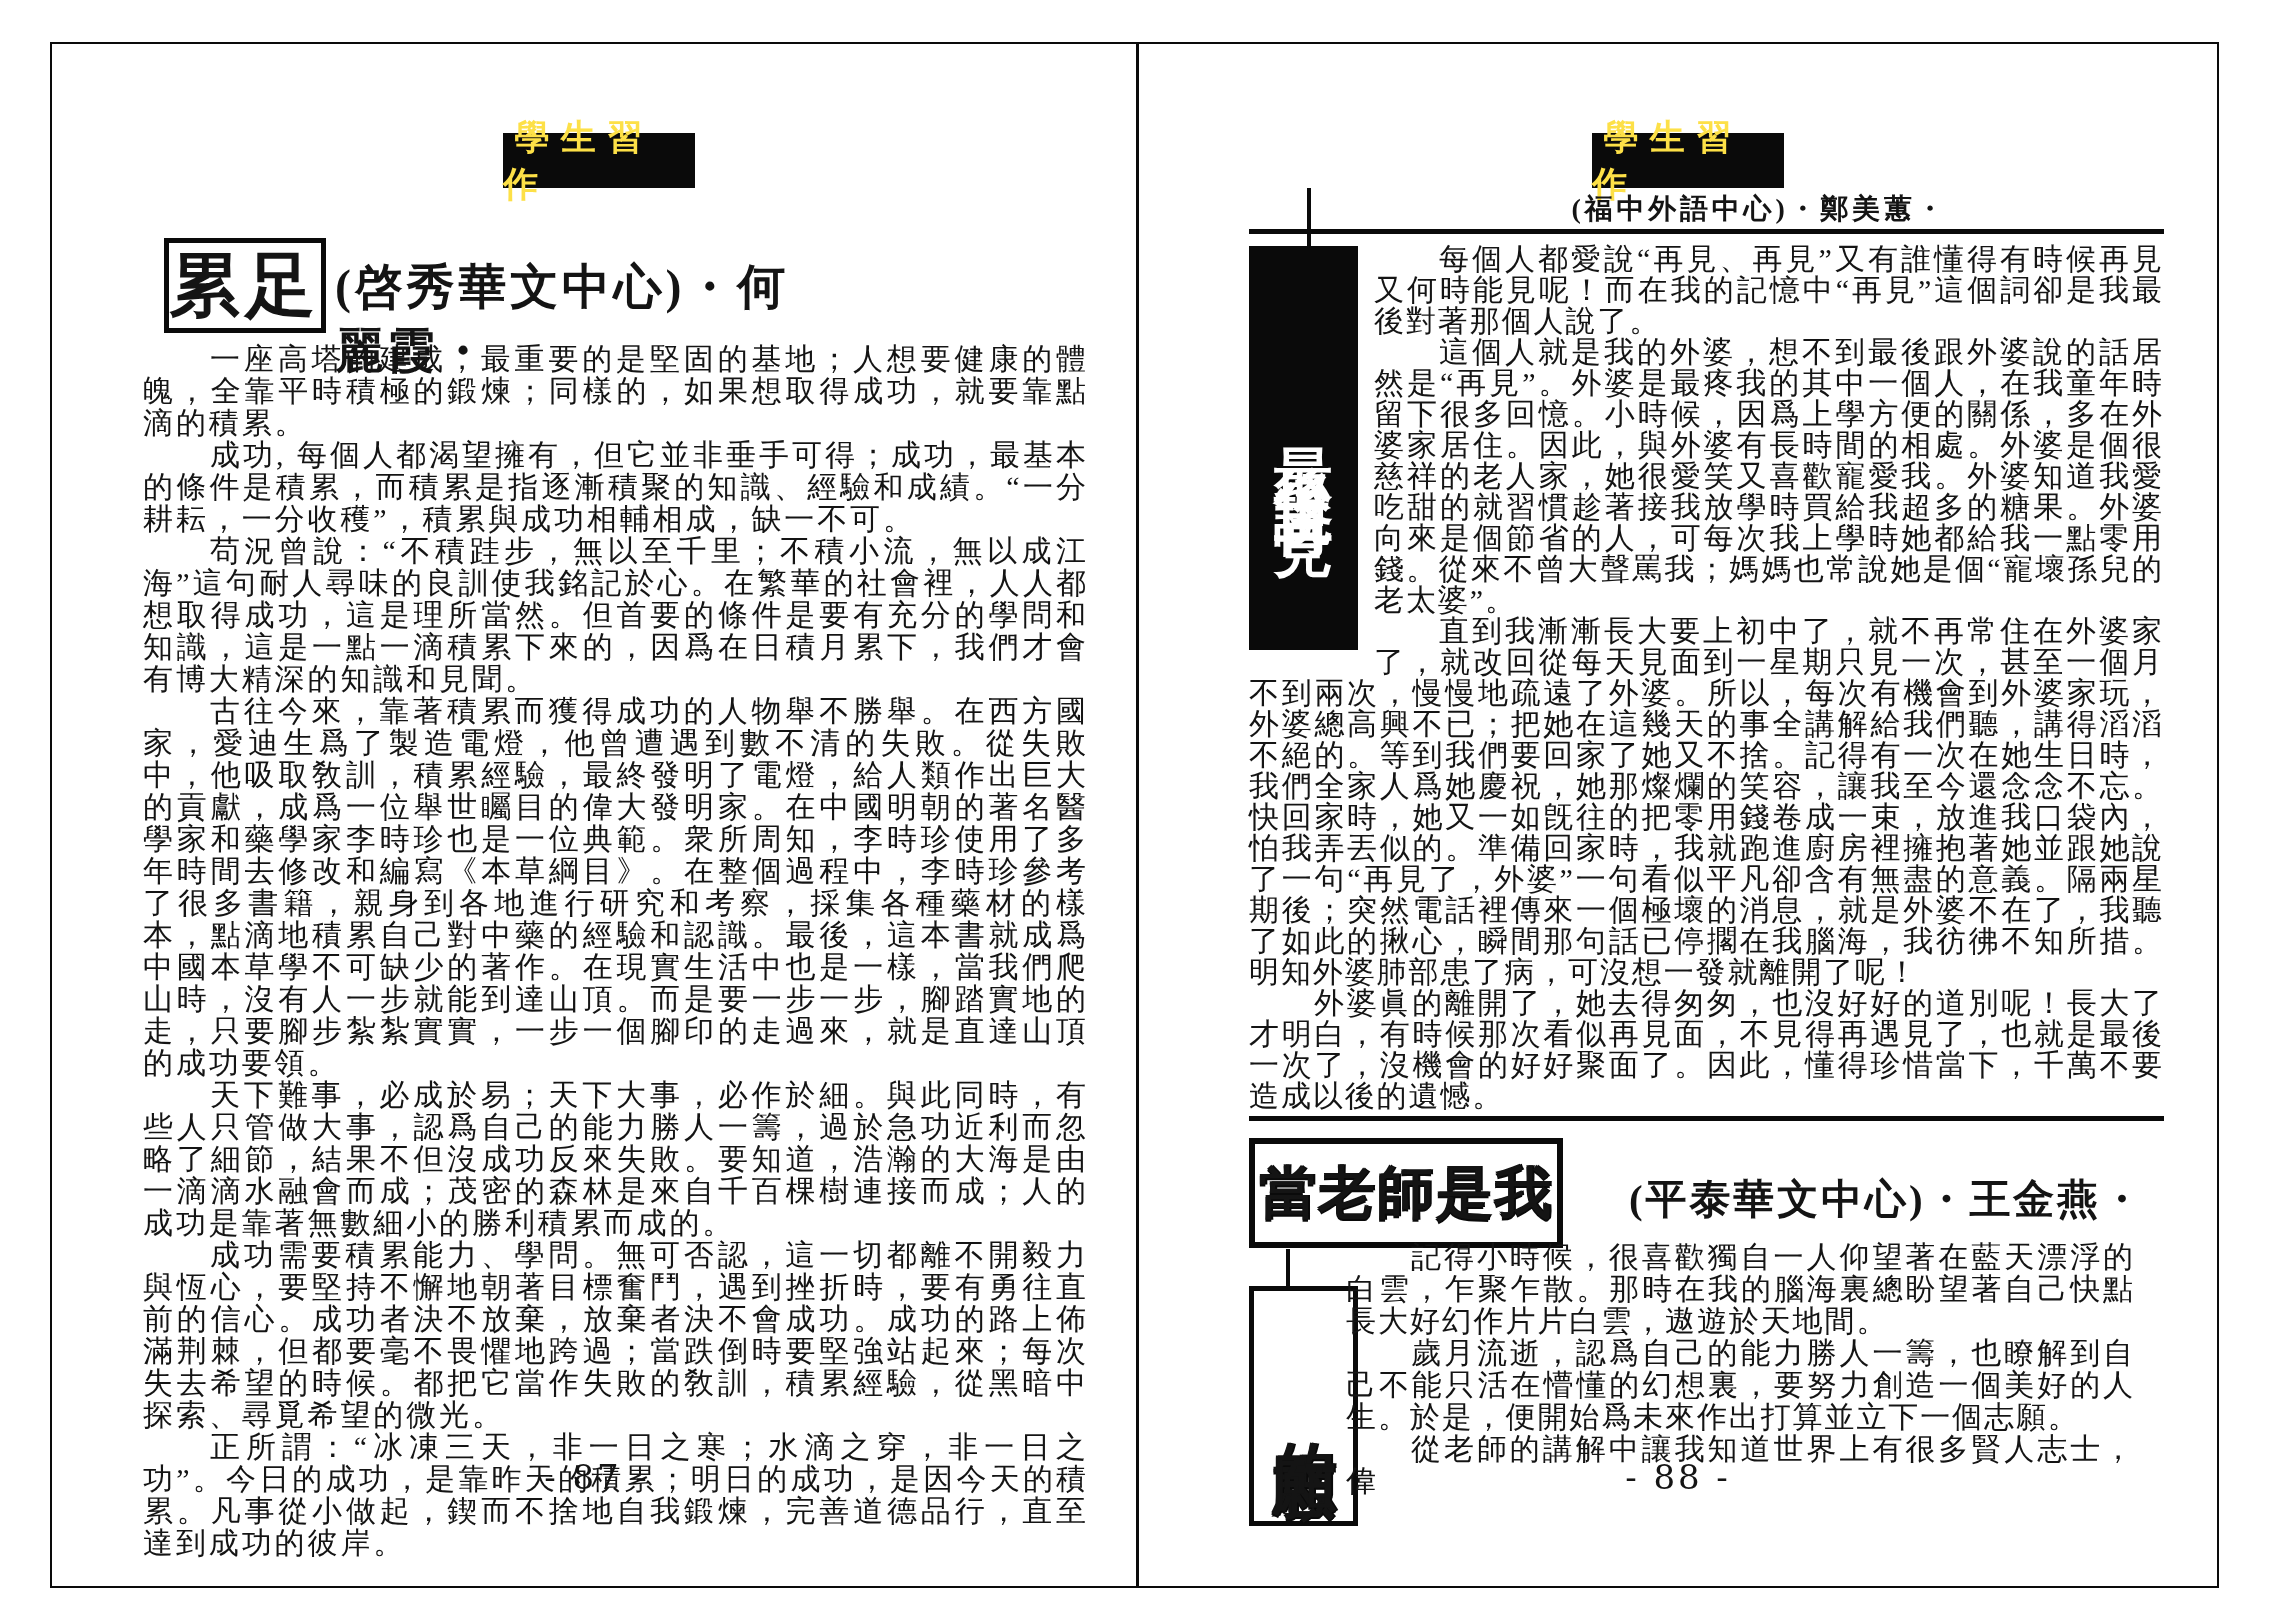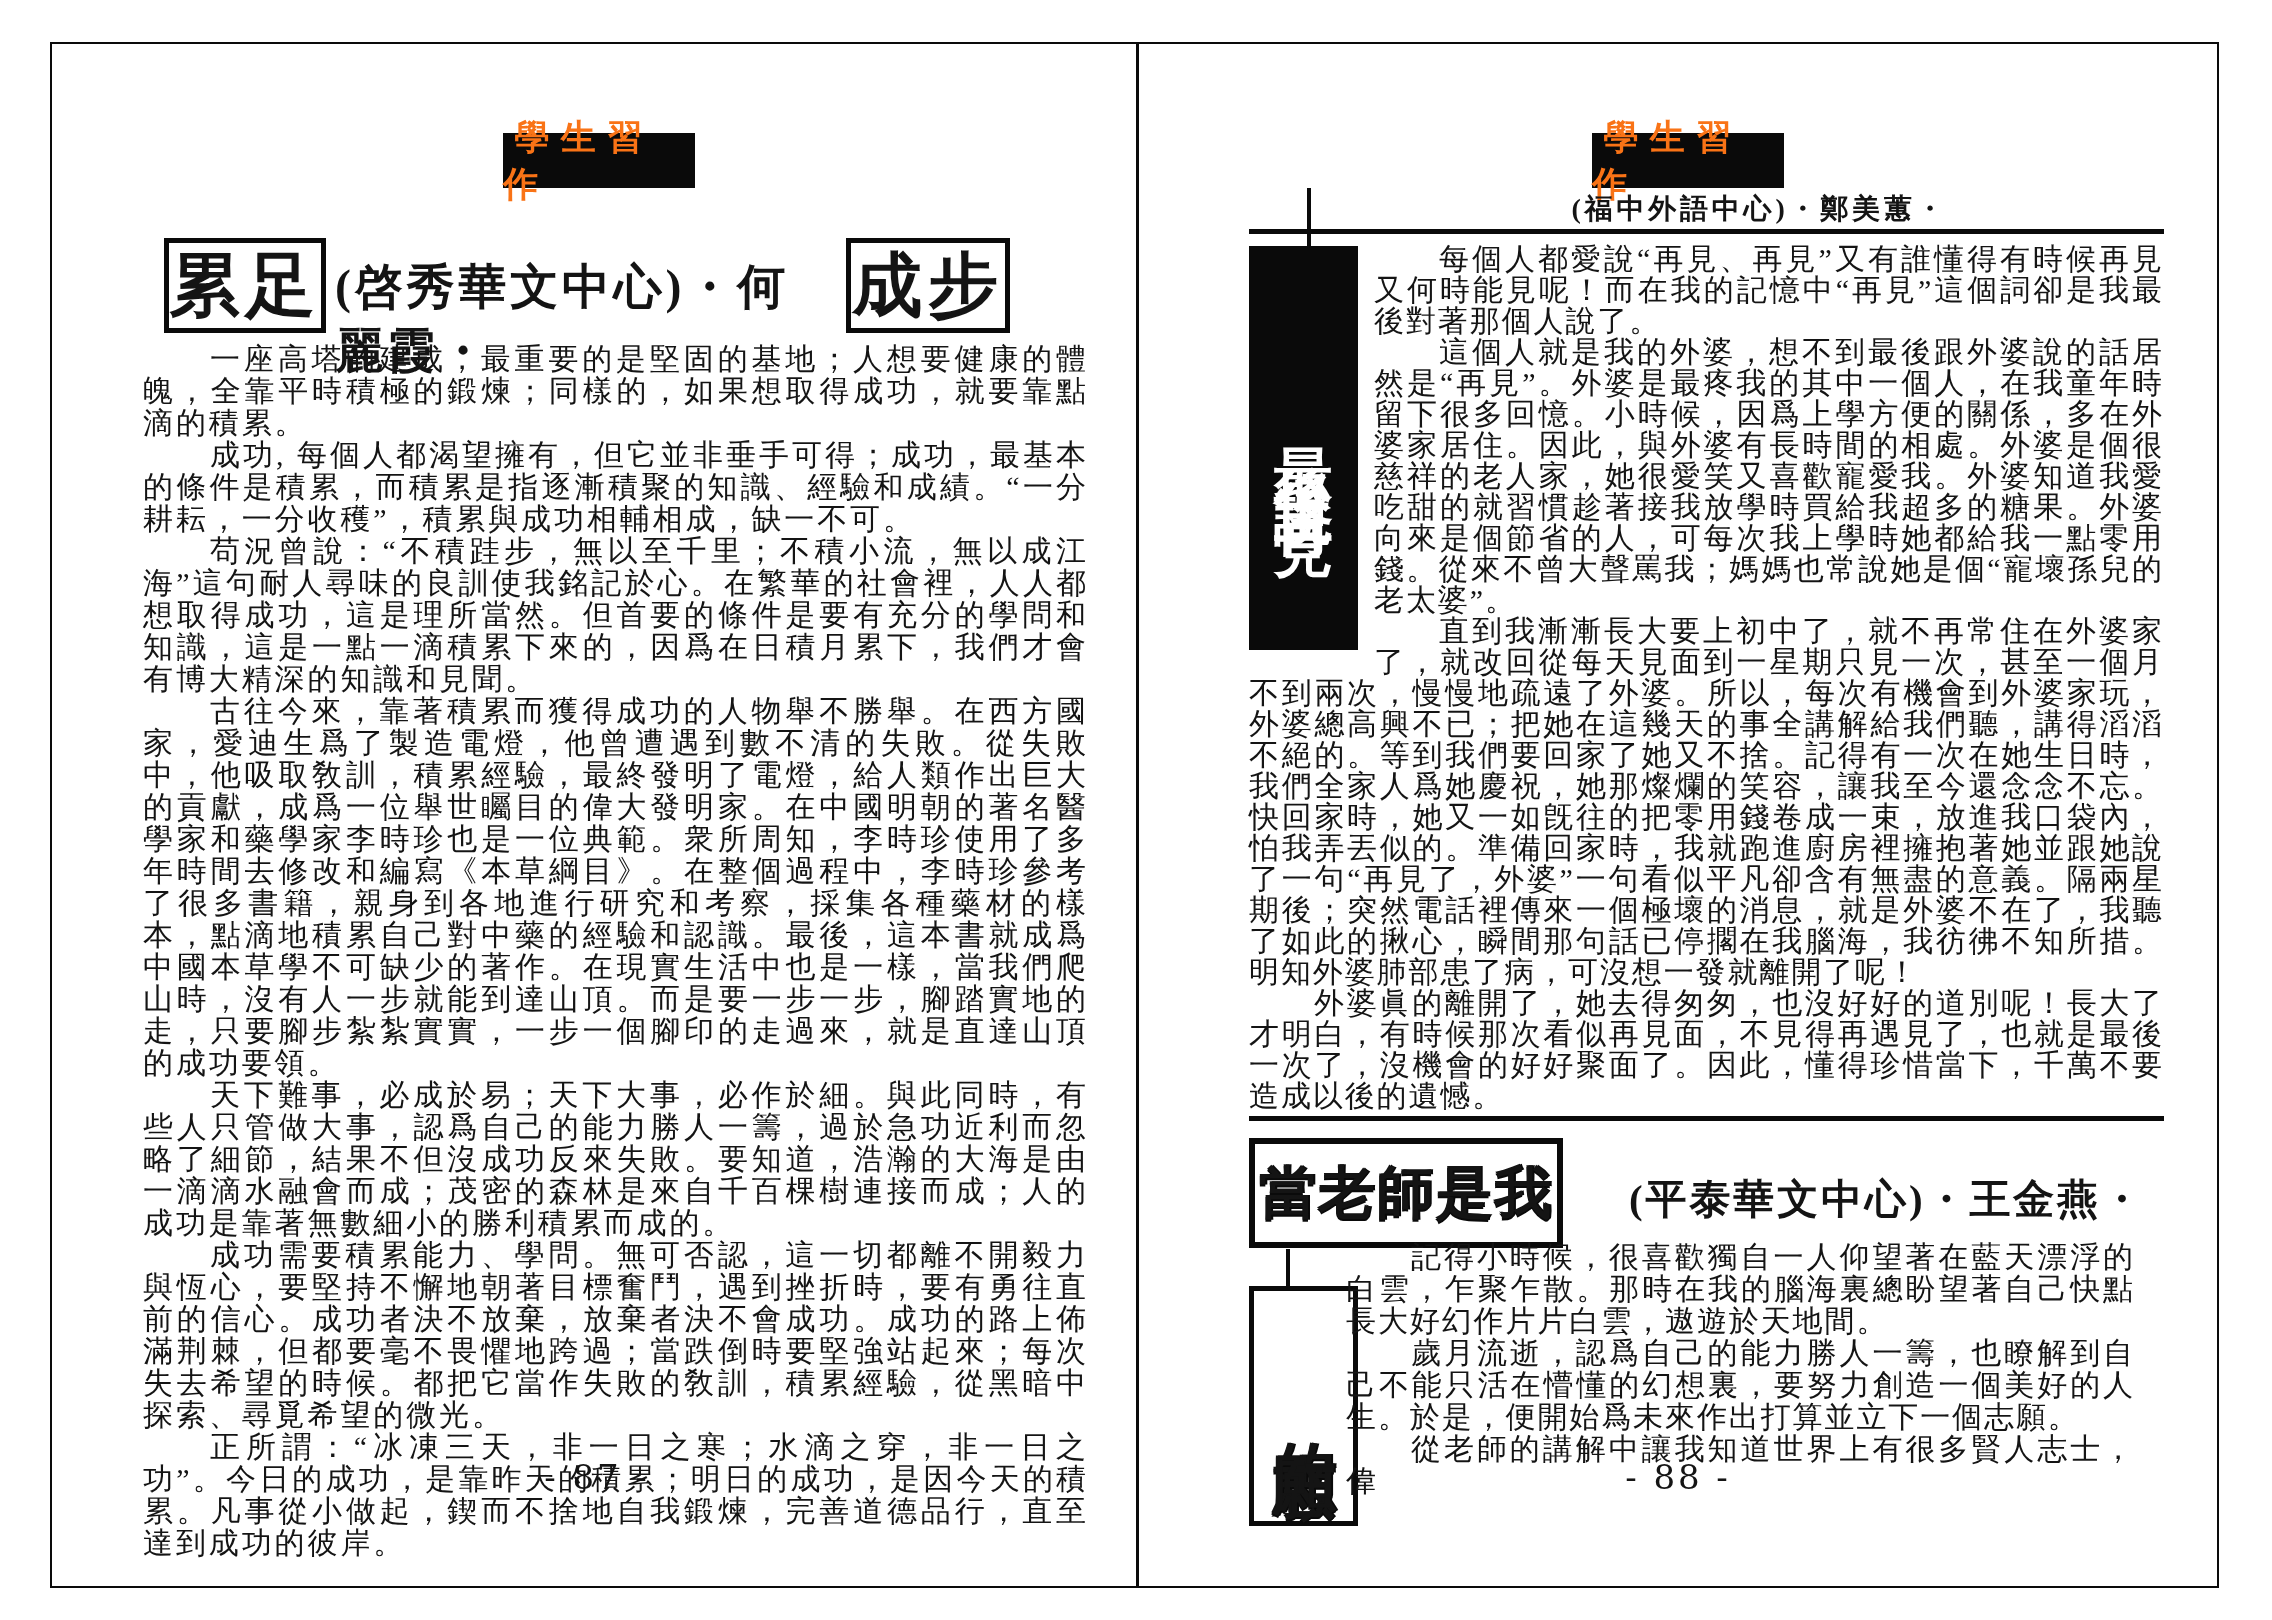--- a/index.html
+++ b/index.html
@@ -9,21 +9,21 @@
     overflow:hidden;
   }
   .frame{
     position:absolute;left:50px;top:42px;width:2169px;height:1546px;
     border:2.9px solid #0a0a0a;box-sizing:border-box;
   }
   .divider{
     position:absolute;left:1136px;top:42px;width:2.9px;height:1546px;background:#0a0a0a;
   }
   .header-box{
-    position:absolute;top:133px;width:192px;height:55px;background:#0a0a0a;color:#f97316;
+    position:absolute;top:133px;width:192px;height:55px;background:#0a0a0a;color:#fde047;
     display:flex;align-items:center;justify-content:center;
     font-size:35px;font-weight:bold;letter-spacing:11.4px;text-indent:11.4px;
   }
   .hb-left{left:503px;}
   .hb-right{left:1592px;}
 
   
   .title-box{
     position:absolute;top:238px;height:95px;border:5.7px solid #0a0a0a;box-sizing:border-box;
     display:flex;align-items:center;justify-content:center;
@@ -110,21 +110,20 @@
 
 <div class="stage">
 
   <div class="frame"></div>
   <div class="divider"></div>
 
   <div class="header-box hb-left">學生習作</div>
 
   <div class="title-box tb-left">累足</div>
   <div class="byline-left">(啓秀華文中心)・何麗霞・</div>
-  <div class="title-box tb-right">成步</div>
 
   <div class="body-left">
       <p>一座高塔的建成，最重要的是堅固的基地；人想要健康的體魄，全靠平時積極的鍛煉；同樣的，如果想取得成功，就要靠點滴的積累。</p>
       <p>成功, 每個人都渴望擁有，但它並非垂手可得；成功，最基本的條件是積累，而積累是指逐漸積聚的知識、經驗和成績。“一分耕耘，一分收穫”，積累與成功相輔相成，缺一不可。</p>
       <p>苟況曾說：“不積跬步，無以至千里；不積小流，無以成江海”這句耐人尋味的良訓使我銘記於心。在繁華的社會裡，人人都想取得成功，這是理所當然。但首要的條件是要有充分的學問和知識，這是一點一滴積累下來的，因爲在日積月累下，我們才會有博大精深的知識和見聞。</p>
       <p>古往今來，靠著積累而獲得成功的人物舉不勝舉。在西方國家，愛迪生爲了製造電燈，他曾遭遇到數不清的失敗。從失敗中，他吸取敎訓，積累經驗，最終發明了電燈，給人類作出巨大的貢獻，成爲一位舉世矚目的偉大發明家。在中國明朝的著名醫學家和藥學家李時珍也是一位典範。衆所周知，李時珍使用了多年時間去修改和編寫《本草綱目》。在整個過程中，李時珍參考了很多書籍，親身到各地進行研究和考察，採集各種藥材的樣本，點滴地積累自己對中藥的經驗和認識。最後，這本書就成爲中國本草學不可缺少的著作。在現實生活中也是一樣，當我們爬山時，沒有人一步就能到達山頂。而是要一步一步，腳踏實地的走，只要腳步紮紮實實，一步一個腳印的走過來，就是直達山頂的成功要領。</p>
       <p>天下難事，必成於易；天下大事，必作於細。與此同時，有些人只管做大事，認爲自己的能力勝人一籌，過於急功近利而忽略了細節，結果不但沒成功反來失敗。要知道，浩瀚的大海是由一滴滴水融會而成；茂密的森林是來自千百棵樹連接而成；人的成功是靠著無數細小的勝利積累而成的。</p>
       <p>成功需要積累能力、學問。無可否認，這一切都離不開毅力與恆心，要堅持不懈地朝著目標奮鬥，遇到挫折時，要有勇往直前的信心。成功者決不放棄，放棄者決不會成功。成功的路上佈滿荆棘，但都要毫不畏懼地跨過；當跌倒時要堅強站起來；每次失去希望的時候。都把它當作失敗的敎訓，積累經驗，從黑暗中探索、尋覓希望的微光。</p>
       <p>正所謂：“冰凍三天，非一日之寒；水滴之穿，非一日之功”。今日的成功，是靠昨天的積累；明日的成功，是因今天的積累。凡事從小做起，鍥而不捨地自我鍛煉，完善道德品行，直至達到成功的彼岸。</p>
     </div>

